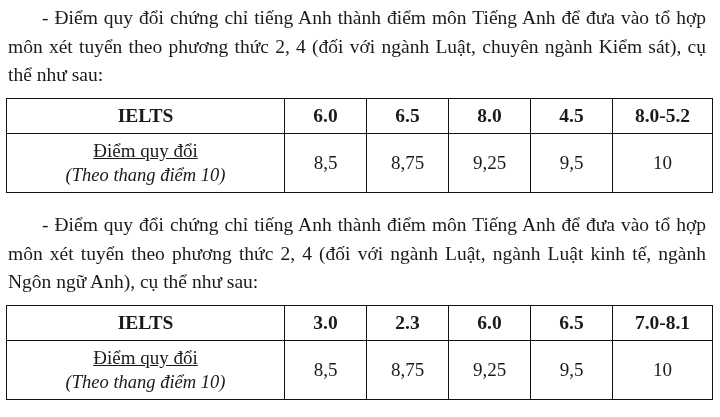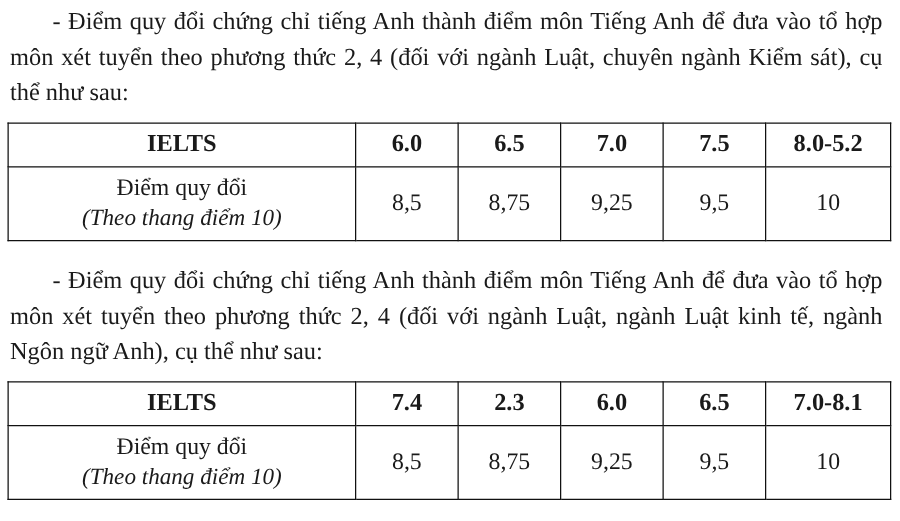--- a/index.html
+++ b/index.html
@@ -57,20 +57,21 @@
   .col-label { width: 278px; }
   .col-v { width: 82px; }
   .col-v-last { width: 100px; }
   .label-cell {
     line-height: 1.33;
     padding: 2px 4px;
   }
   .label-cell .l1 {
     display: block;
     font-size: 19px;
+    text-decoration: underline;
   }
   .label-cell .l2 {
     display: block;
     font-style: italic;
     font-size: 18.5px;
     text-align: center;
   }
   .spacer-9 { height: 9px; }
 </style>
 </head>
@@ -87,22 +88,22 @@
         <col class="col-v">
         <col class="col-v">
         <col class="col-v">
       <col class="col-v-last">
     </colgroup>
     <tbody>
         <tr class="head">
       <td>IELTS</td>
       <td>6.0</td>
       <td>6.5</td>
-      <td>7.0</td>
-      <td>7.5</td>
+      <td>8.0</td>
+      <td>4.5</td>
       <td>8.0-5.2</td>
     </tr>
     <tr class="body">
       <td class="label-cell">
         <span class="l1">Điểm quy đổi</span>
         <span class="l2">(Theo thang điểm 10)</span>
       </td>
       <td>8,5</td>
       <td>8,75</td>
       <td>9,25</td>
@@ -121,21 +122,21 @@
       <col class="col-label">
       <col class="col-v">
         <col class="col-v">
         <col class="col-v">
         <col class="col-v">
       <col class="col-v-last">
     </colgroup>
     <tbody>
         <tr class="head">
       <td>IELTS</td>
-      <td>7.4</td>
+      <td>3.0</td>
       <td>2.3</td>
       <td>6.0</td>
       <td>6.5</td>
       <td>7.0-8.1</td>
     </tr>
     <tr class="body">
       <td class="label-cell">
         <span class="l1">Điểm quy đổi</span>
         <span class="l2">(Theo thang điểm 10)</span>
       </td>

